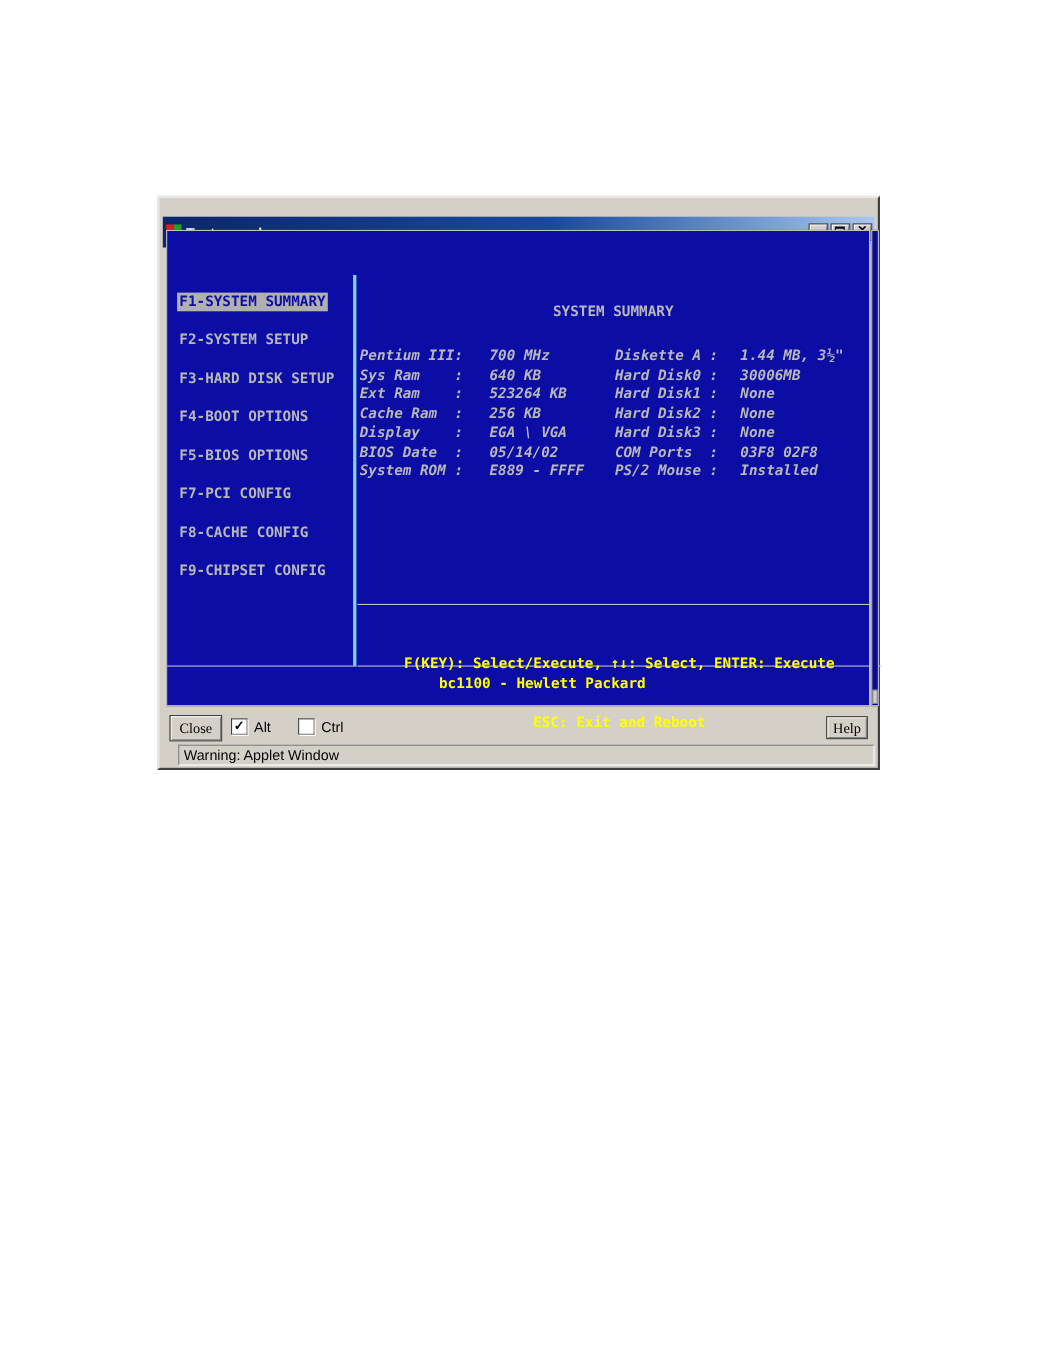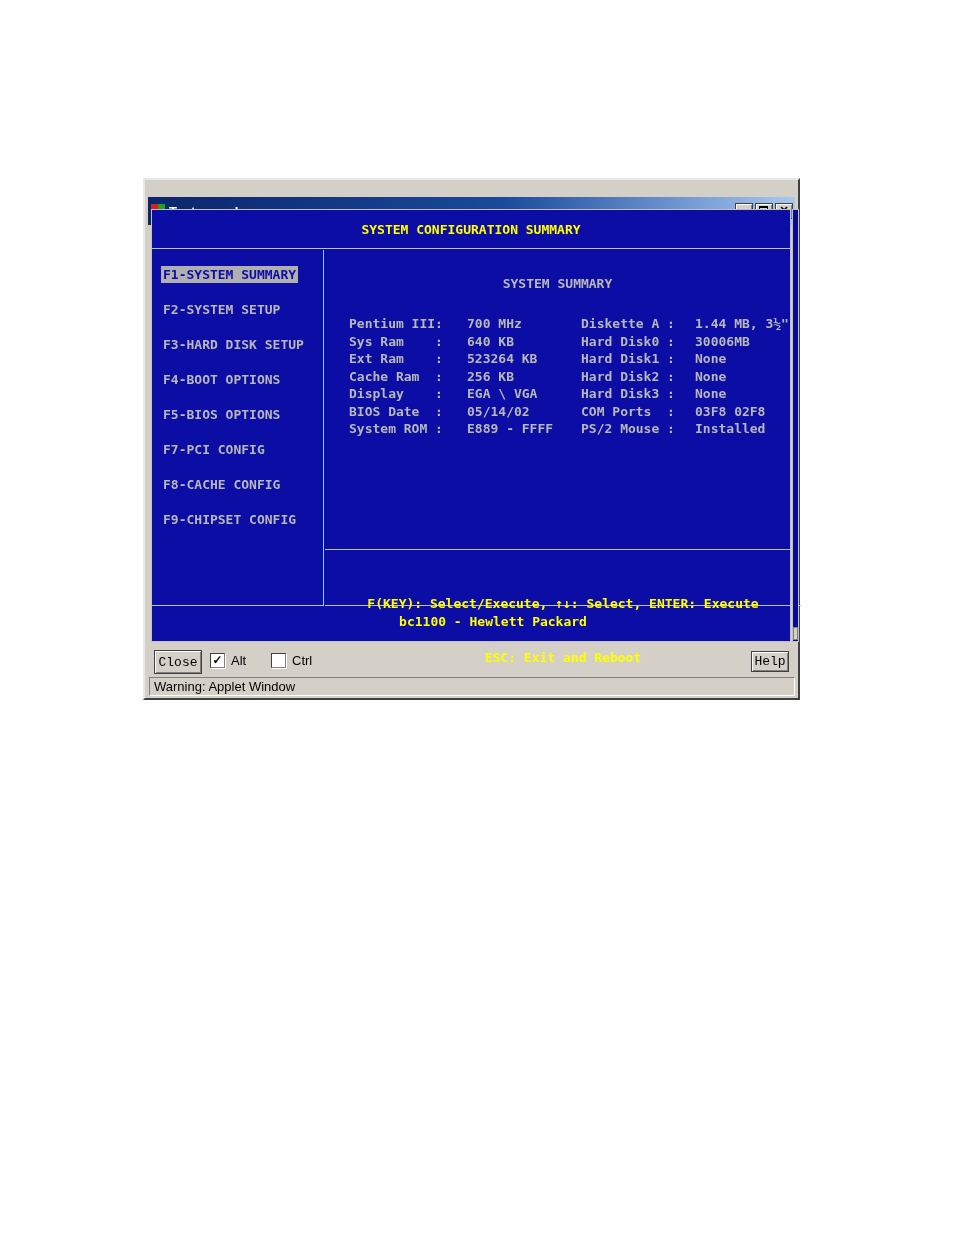--- a/index.html
+++ b/index.html
@@ -29,56 +29,56 @@
   .tb-btn.closew::before{content:"✕";position:absolute;left:0;right:0;top:-1px;
           text-align:center;font-size:11px;font-weight:bold;color:#000;line-height:14px;}
   
   .console{position:absolute;left:6px;top:29px;width:640px;height:433px;
            background:#0c0da5;border:1px solid #c0c0c0;box-sizing:border-box;
            font-family:"DejaVu Sans Mono","Liberation Mono",monospace;
            font-size:13px;font-weight:bold;color:#b8b8b8;}
   .c-hdr{position:absolute;left:0;top:0;width:638px;height:39px;line-height:39px;
          text-align:center;color:#ffff00;border-bottom:1px solid #c0c0c0;box-sizing:border-box;}
   .c-menu{position:absolute;left:0;top:40px;width:172px;height:356px;
-          border-right:1px solid #7dd3fc;border-bottom:1px solid #c0c0c0;
+          border-right:3px solid #7dd3fc;border-bottom:1px solid #c0c0c0;
           box-sizing:border-box;padding-top:16px;}
   .menu-item{height:35px;padding-left:9px;white-space:pre;cursor:default;}
   .menu-item .mi{display:inline-block;padding:1px 2px;}
   .menu-item .mi.sel{background:#b0b0b0;color:#0c0da5;}
   .c-panel{position:absolute;left:173px;top:40px;width:465px;height:300px;
            border-bottom:1px solid #c0c0c0;box-sizing:border-box;}
   .panel-title{margin-top:26px;text-align:center;}
   .rows{display:grid;grid-template-columns:118px 114px 114px 1fr;
-        margin:24px 0 0 24px;line-height:17.5px;white-space:pre;}
+        margin:24px 0 0 2px;line-height:17.5px;white-space:pre;font-style:italic;}
   .c-instr{position:absolute;left:173px;top:341px;width:476px;height:55px;
            border-bottom:1px solid #c0c0c0;box-sizing:border-box;
            color:#ffff00;text-align:center;padding-top:8px;line-height:18px;white-space:pre;}
   .c-model{position:absolute;left:0;top:397px;width:638px;height:18px;
            color:#ffff00;text-align:center;padding-top:7px;box-sizing:border-box;padding-left:44px;}
   .vscroll{position:absolute;left:647px;top:29px;width:7px;height:433px;
            background:#0a0b8e;border:1px solid #c0c0c0;box-sizing:border-box;}
   .vthumb{position:absolute;left:0;right:0;bottom:1px;height:13px;background:#d4d0c8;
           border:1px solid #808080;box-sizing:border-box;}
   
   .btn{position:absolute;background:#d4d0c8;border:1px solid #404040;
        box-shadow:inset 1px 1px 0 #ffffff, inset -1px -1px 0 #808080;
-       font-family:Liberation Mono, monospace;font-size:13px;color:#000;
+       font-family:Liberation Serif, serif;font-size:13px;color:#000;
        text-align:center;cursor:pointer;padding:0;}
   .close-btn{left:9px;top:470px;width:48px;height:24px;}
   .help-btn{right:9px;top:471px;width:38px;height:21px;}
   .chk-group{position:absolute;top:473px;display:flex;align-items:center;cursor:pointer;}
   .chk-group.alt{left:65px;}
   .chk-group.ctrl{left:126px;}
   .chk{width:13px;height:13px;background:#ffffff;border:1px solid #808080;
        border-top-color:#404040;border-left-color:#404040;
        box-shadow:1px 1px 0 #ffffff;display:inline-flex;align-items:center;justify-content:center;}
   .chk .mark{font-size:12px;font-weight:bold;color:#000;line-height:13px;}
   .chk-label{margin-left:6px;font-size:13px;color:#000;}
   
-  .statusbar{position:absolute;left:4px;top:497px;right:3px;height:19px;
+  .statusbar{position:absolute;left:17px;top:497px;right:3px;height:19px;
              border:1px solid;border-color:#808080 #ffffff #ffffff #808080;
              box-sizing:border-box;font-size:13px;color:#000;
              padding:1px 0 0 4px;background:#d4d0c8;}
 </style>
 </head>
 <body>
 
 <div class="page">
   <div class="window">
 
@@ -91,21 +91,20 @@
         </span>
       <span class="title-text">Textconsole on</span>
       <span class="controls">
         <span class="tb-btn min"></span>
         <span class="tb-btn max"></span>
         <span class="tb-btn closew"></span>
       </span>
     </div>
 
     <div class="console">
-      <div class="c-hdr">SYSTEM CONFIGURATION SUMMARY</div>
 
       <div class="c-menu">
         <div class="menu-item"><span class="mi sel">F1-SYSTEM SUMMARY</span></div>
         <div class="menu-item"><span class="mi">F2-SYSTEM SETUP</span></div>
         <div class="menu-item"><span class="mi">F3-HARD DISK SETUP</span></div>
         <div class="menu-item"><span class="mi">F4-BOOT OPTIONS</span></div>
         <div class="menu-item"><span class="mi">F5-BIOS OPTIONS</span></div>
         <div class="menu-item"><span class="mi">F7-PCI CONFIG</span></div>
         <div class="menu-item"><span class="mi">F8-CACHE CONFIG</span></div>
         <div class="menu-item"><span class="mi">F9-CHIPSET CONFIG</span></div>

